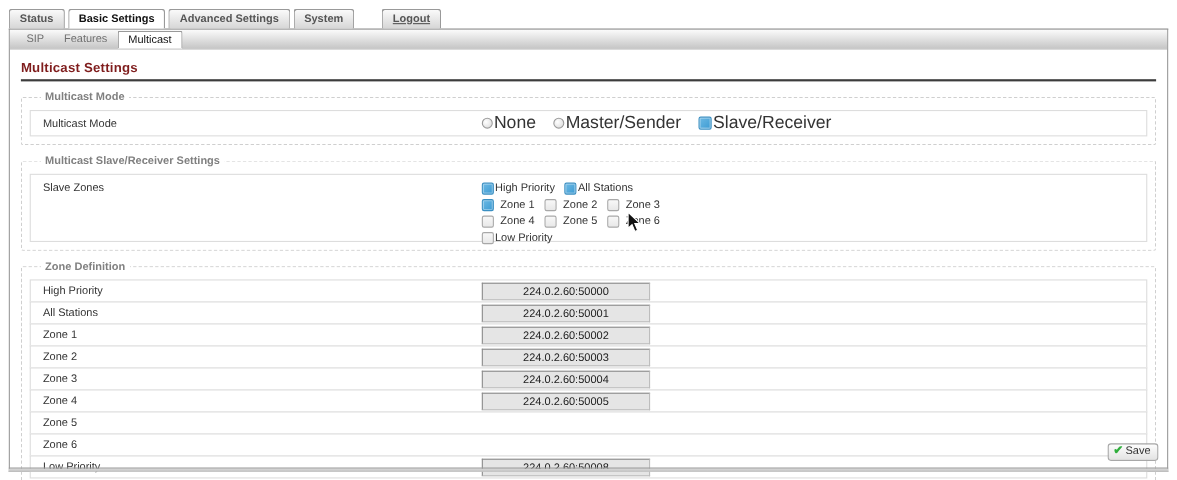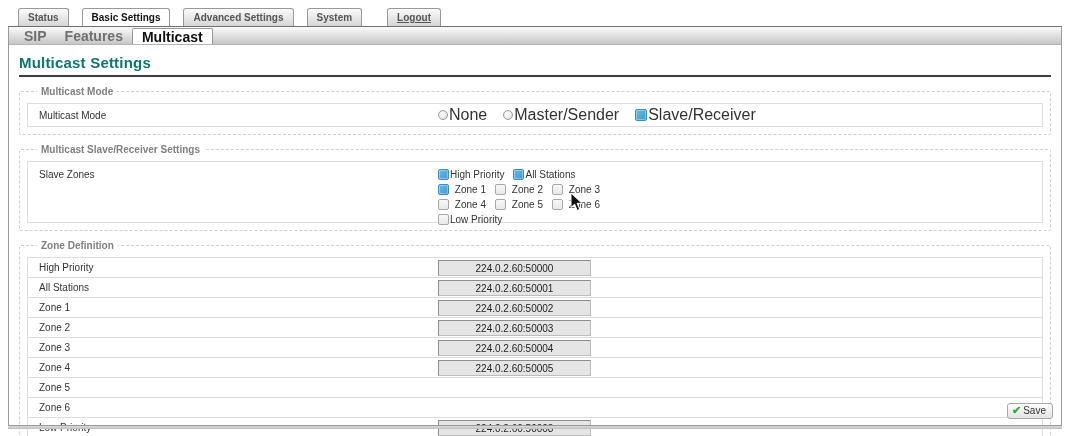--- a/index.html
+++ b/index.html
@@ -3,37 +3,37 @@
 <meta charset="utf-8">
 <style>
   * { box-sizing: border-box; margin: 0; padding: 0; }
   html,body { width:1070px; height:436px; background:#ffffff; overflow:hidden;
     font-family:"Liberation Sans","DejaVu Sans",sans-serif; }
 
   
   .tabbar { margin:8px 8px 0 8px; height:18px; display:flex; align-items:flex-end; position:relative; z-index:2; }
   .tab { height:18px; display:flex; align-items:center; padding:0 9px; margin-right:3px;
     border:1px solid #999; border-bottom:none; border-radius:3px 3px 0 0;
-    background:linear-gradient(#fafafa,#d6d6d6); font-size:10px; color:#555; font-weight:bold; cursor:default;margin-left:10px; }
+    background:linear-gradient(#fafafa,#d6d6d6); font-size:10px; color:#555; font-weight:bold; cursor:default; }
   .tab.active { background:#ffffff; color:#111; position:relative; }
   .tab.logout { margin-left:22px;text-decoration:underline; }
 
   
   .container { position:absolute; left:8px; top:26px; width:1054px; height:403px;
     background:#ffffff; border:1px solid #9a9a9a; border-top:1px solid #6f6f6f; }
 
   
   .subtabbar { height:18px; background:linear-gradient(#fbfbfb,#c6c6c6); border-bottom:1px solid #b5b5b5;
     display:flex; align-items:stretch; padding-left:6px; }
-  .subtab { display:flex; align-items:center; padding:0 9px; font-size:14px; font-weight:bold; color:#707070; cursor:default; }
+  .subtab { display:flex; align-items:center; padding:0 9px; font-size:10px; font-weight:normal; color:#707070; cursor:default; }
   .subtab.active { background:#ffffff; color:#111; border:1px solid #999; border-bottom:none; border-radius:2px 2px 0 0; margin-top:1px; }
 
   .content { padding:6px 10px 0 10px; position:relative; }
 
-  h1.page-title { font-size:15px; font-weight:bold; color:#0f766e; padding:3px 0 4px 0;
+  h1.page-title { font-size:12px; font-weight:bold; color:#7f1d1d; padding:3px 0 4px 0;
     border-bottom:2px solid #3c3c3c; letter-spacing:0.2px; }
 
   fieldset.group { border:1px dashed #cfcfcf; margin-top:9px; padding:6px 7px 7px 7px; border-radius:2px; }
   fieldset.group legend { font-size:10px; font-weight:bold; color:#808080; padding:0 4px; margin-left:10px; }
 
   .rowbox { position:relative; background:#fff; border:1px solid #ddd; }
   .rowbox + .rowbox { margin-top:-1px; }
   .row-label { font-size:10px; color:#333; padding-left:11px; }
 
   .mode-row { height:24px; display:flex; align-items:center; }

